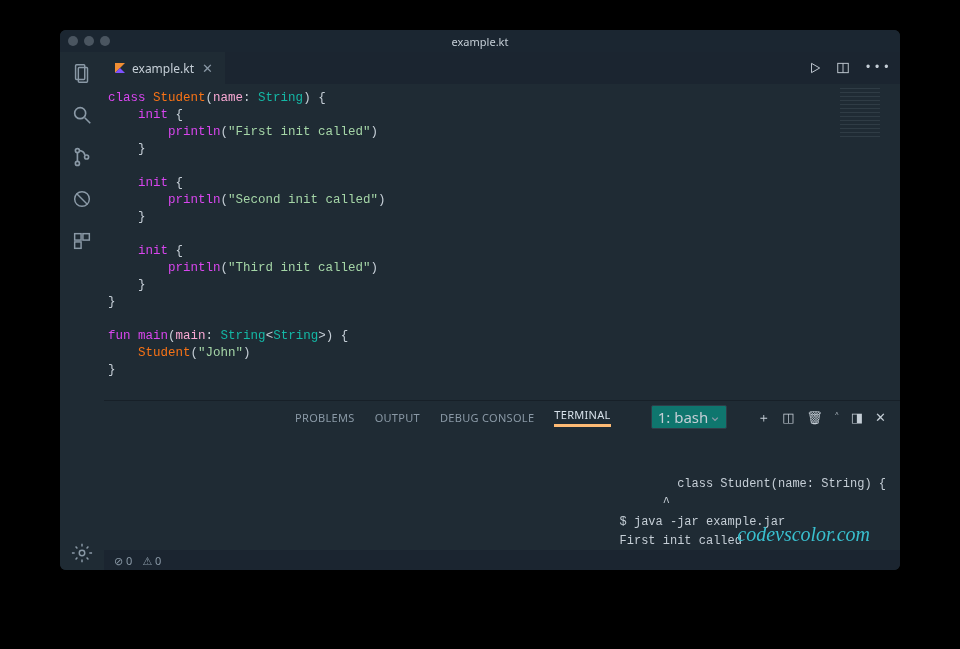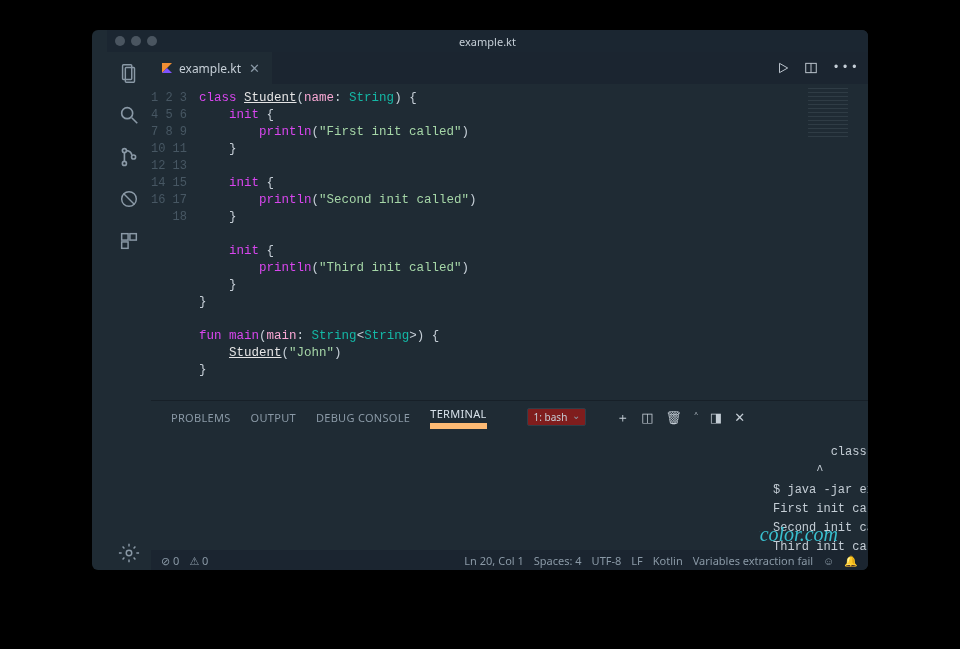--- a/index.html
+++ b/index.html
@@ -6,29 +6,28 @@
   body {
     background: #000;
     font-family: Menlo, Consolas, "Courier New", monospace;
     font-size: 12px;
     display: flex;
     justify-content: center;
     align-items: flex-start;
     padding-top: 30px;
   }
   .window {
-    width: 776px;
+    width: 840px;
     height: 540px;
     background: #1f2b34;
     border-radius: 6px;
     overflow: hidden;
     display: flex;
     flex-direction: column;
     box-shadow: 0 10px 30px rgba(0,0,0,0.6);
-    padding-left: 15px;
   }
   .titlebar {
     height: 22px;
     background: #1b2631;
     display: flex;
     align-items: center;
     position: relative;
     padding-left: 8px;
   }
   .traffic { display:flex; gap:6px; }
@@ -68,42 +67,43 @@
     flex:1; padding:6px 0 0 4px; white-space:pre; color:#c5ced6;
     font-size:12.5px; line-height:17px; overflow:hidden;
   }
   .minimap {
     position:absolute; top:4px; right:4px; width:60px; height:50px;
     opacity:0.25; background:
       linear-gradient(#5f6d77 0 1px, transparent 1px 4px) repeat-y 4px 0 / 40px 4px;
   }
   
   .kw  { color:#d946ef; }
-  .typ { color:#e5e5e5;text-decoration:underline; }
+  .typ { color:#f97316; }
   .str { color:#a5d6a7; }
   .fn  { color:#d946ef; }
   .pun { color:#c5ced6; }
   .par { color:#f9a8d4; }
   .paramtype { color:#14b8a6; }
 
   .panel {
-    height:150px; border-top:1px solid #172028; display:flex; flex-direction:row;
+    height:150px; border-top:1px solid #172028; display:flex; flex-direction:column;
     background:#1f2b34;
+    align-items:flex-end;
   }
   .panel-tabs {
     height:32px; display:flex; align-items:center; gap:20px; padding:0 14px 0 20px;
     font-size:11px; color:#8a99a6; font-family:-apple-system,system-ui;
     justify-content:flex-start;
   }
   .panel-tabs .ptab { cursor:pointer; letter-spacing:0.3px; }
-  .panel-tabs .ptab.active { color:#d7e1ea; border-bottom:6px solid #fdba74; padding-bottom:2px; }
+  .panel-tabs .ptab.active { color:#d7e1ea; border-bottom:3px solid #fdba74; padding-bottom:2px; }
   .panel-tabs .spacer { flex:1; }
   .term-select {
-    background:#7f1d1d; color:#c5ced6; border:1px solid #2f3d48;
-    font-size:10px; padding:1px 18px 1px 6px; border-radius:2px; position:relative;
+    background:#0f766e; color:#c5ced6; border:1px solid #2f3d48;
+    font-size:15px; padding:1px 18px 1px 6px; border-radius:2px; position:relative;
     font-family:-apple-system,system-ui;
   }
   .term-select::after { content:"⌄"; position:absolute; right:5px; top:-1px; color:#8a99a6; }
   .panel-actions { display:flex; gap:12px; align-items:center; color:#c5ced6; margin-left:10px; }
   .panel-actions span { cursor:pointer; font-size:13px; line-height:1; }
   .terminal {
     flex:1; padding:4px 14px 4px 14px; color:#c5ced6; font-size:12px; line-height:19px;
     white-space:pre; position:relative; overflow:hidden;
   }
   .watermark {
@@ -184,39 +184,20 @@
             </svg>
           <svg width="14" height="14" viewBox="0 0 24 24" fill="none" stroke="#c5ced6" stroke-width="1.6">
               <rect x="3" y="4" width="18" height="16"></rect>
               <line x1="12" y1="4" x2="12" y2="20"></line>
             </svg>
           <span style="letter-spacing:2px;">•••</span>
         </div>
       </div>
 
       <div class="editor-wrap">
-        <div class="gutter" id="gutter">1
-2
-3
-4
-5
-6
-7
-8
-9
-10
-11
-12
-13
-14
-15
-16
-17
-18
-</div>
         <div class="code" id="code"><span class="kw">class</span> <span class="typ">Student</span><span class="pun">(</span><span class="par">name</span><span class="pun">:</span> <span class="paramtype">String</span><span class="pun">) {</span>
     <span class="kw">init</span> <span class="pun">{</span>
         <span class="fn">println</span><span class="pun">(</span><span class="str">"First init called"</span><span class="pun">)</span>
     <span class="pun">}</span>
 
     <span class="kw">init</span> <span class="pun">{</span>
         <span class="fn">println</span><span class="pun">(</span><span class="str">"Second init called"</span><span class="pun">)</span>
     <span class="pun">}</span>
 
     <span class="kw">init</span> <span class="pun">{</span>
@@ -259,26 +240,16 @@
 Third init called
 $ 
 <div class="watermark">codevscolor.com</div></div>
       </div>
 
       <div class="statusbar">
         <div class="status-left">
           <span>⊘ <span>0</span></span>
           <span>⚠ <span>0</span></span>
         </div>
-        <div class="status-right">
-          <span>Ln 20, Col 1</span>
-          <span>Spaces: 4</span>
-          <span>UTF-8</span>
-          <span>LF</span>
-          <span>Kotlin</span>
-          <span>Variables extraction fail</span>
-          <span>☺</span>
-          <span>🔔</span>
-        </div>
       </div>
     </div>
   </div>
 </div>
 
 </body></html>

